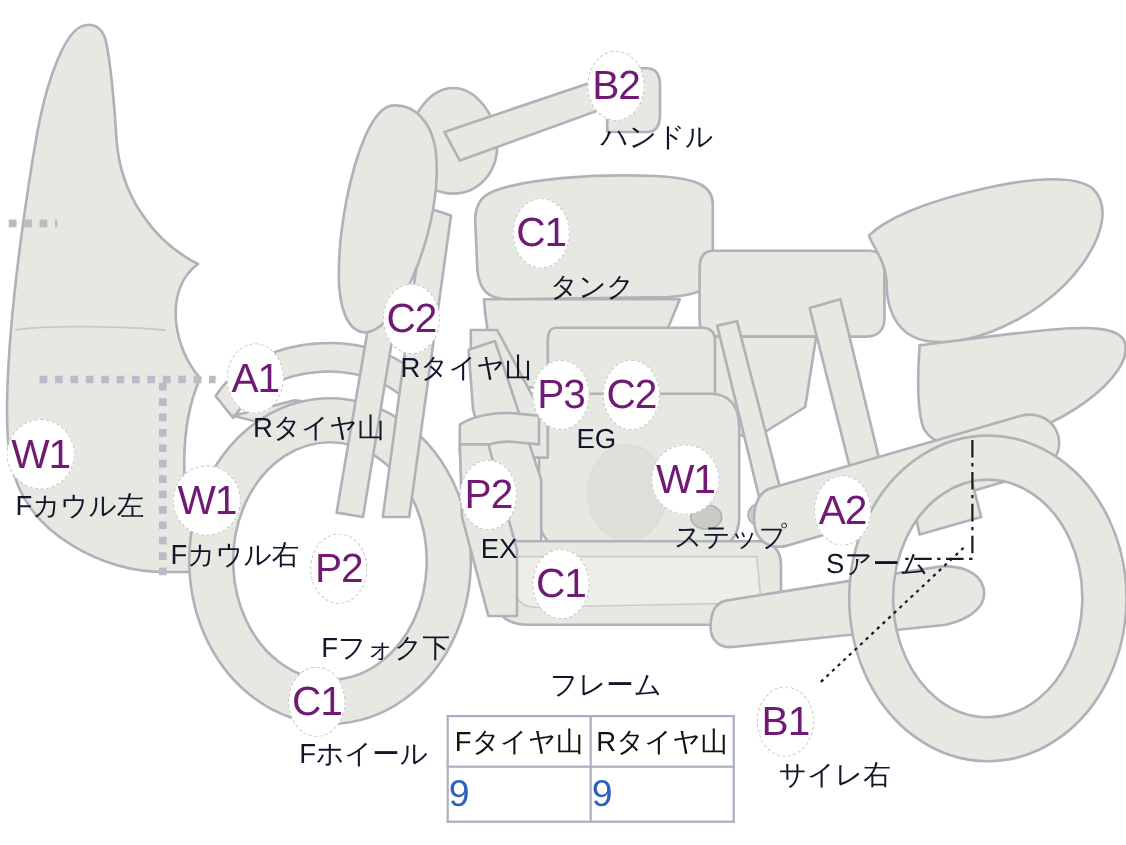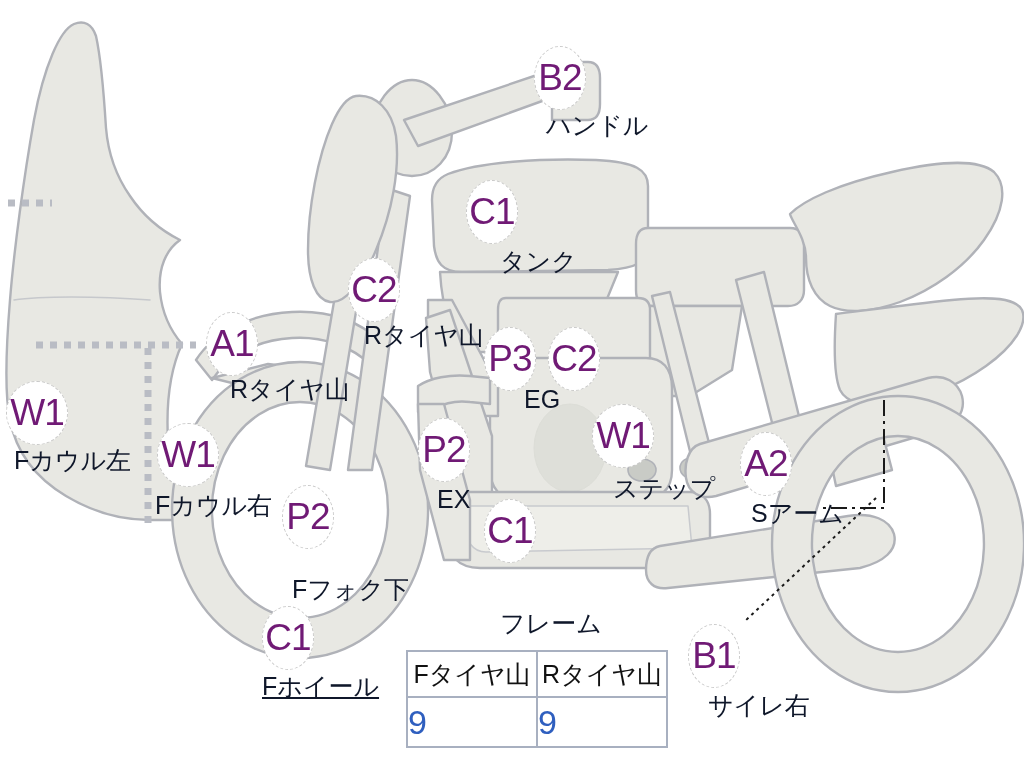--- a/index.html
+++ b/index.html
@@ -300,21 +300,21 @@
   <div class="marker" style="left:740px;top:432px;">A2</div>
   <div class="cap" style="left:751px;top:500px;">Sアーム</div>
 
   <div class="marker" style="left:282px;top:485px;">P2</div>
   <div class="cap" style="left:292px;top:553px;margin-top:23px;">Fフォク下</div>
 
   <div class="marker" style="left:484px;top:499px;">C1</div>
   <div class="cap" style="left:500px;top:566px;margin-top:44px;">フレーム</div>
 
   <div class="marker" style="left:262px;top:606px;">C1</div>
-  <div class="cap" style="left:262px;top:673px;text-decoration:underline;">Fホイール</div>
+  <div class="cap" style="left:272px;top:673px;">Fホイール</div>
 
   <div class="marker" style="left:688px;top:624px;">B1</div>
   <div class="cap" style="left:708px;top:692px;">サイレ右</div>
 
   <table id="tire-table">
     <tbody>
         <tr>
       <th>Fタイヤ山</th>
       <th>Rタイヤ山</th>
     </tr>

